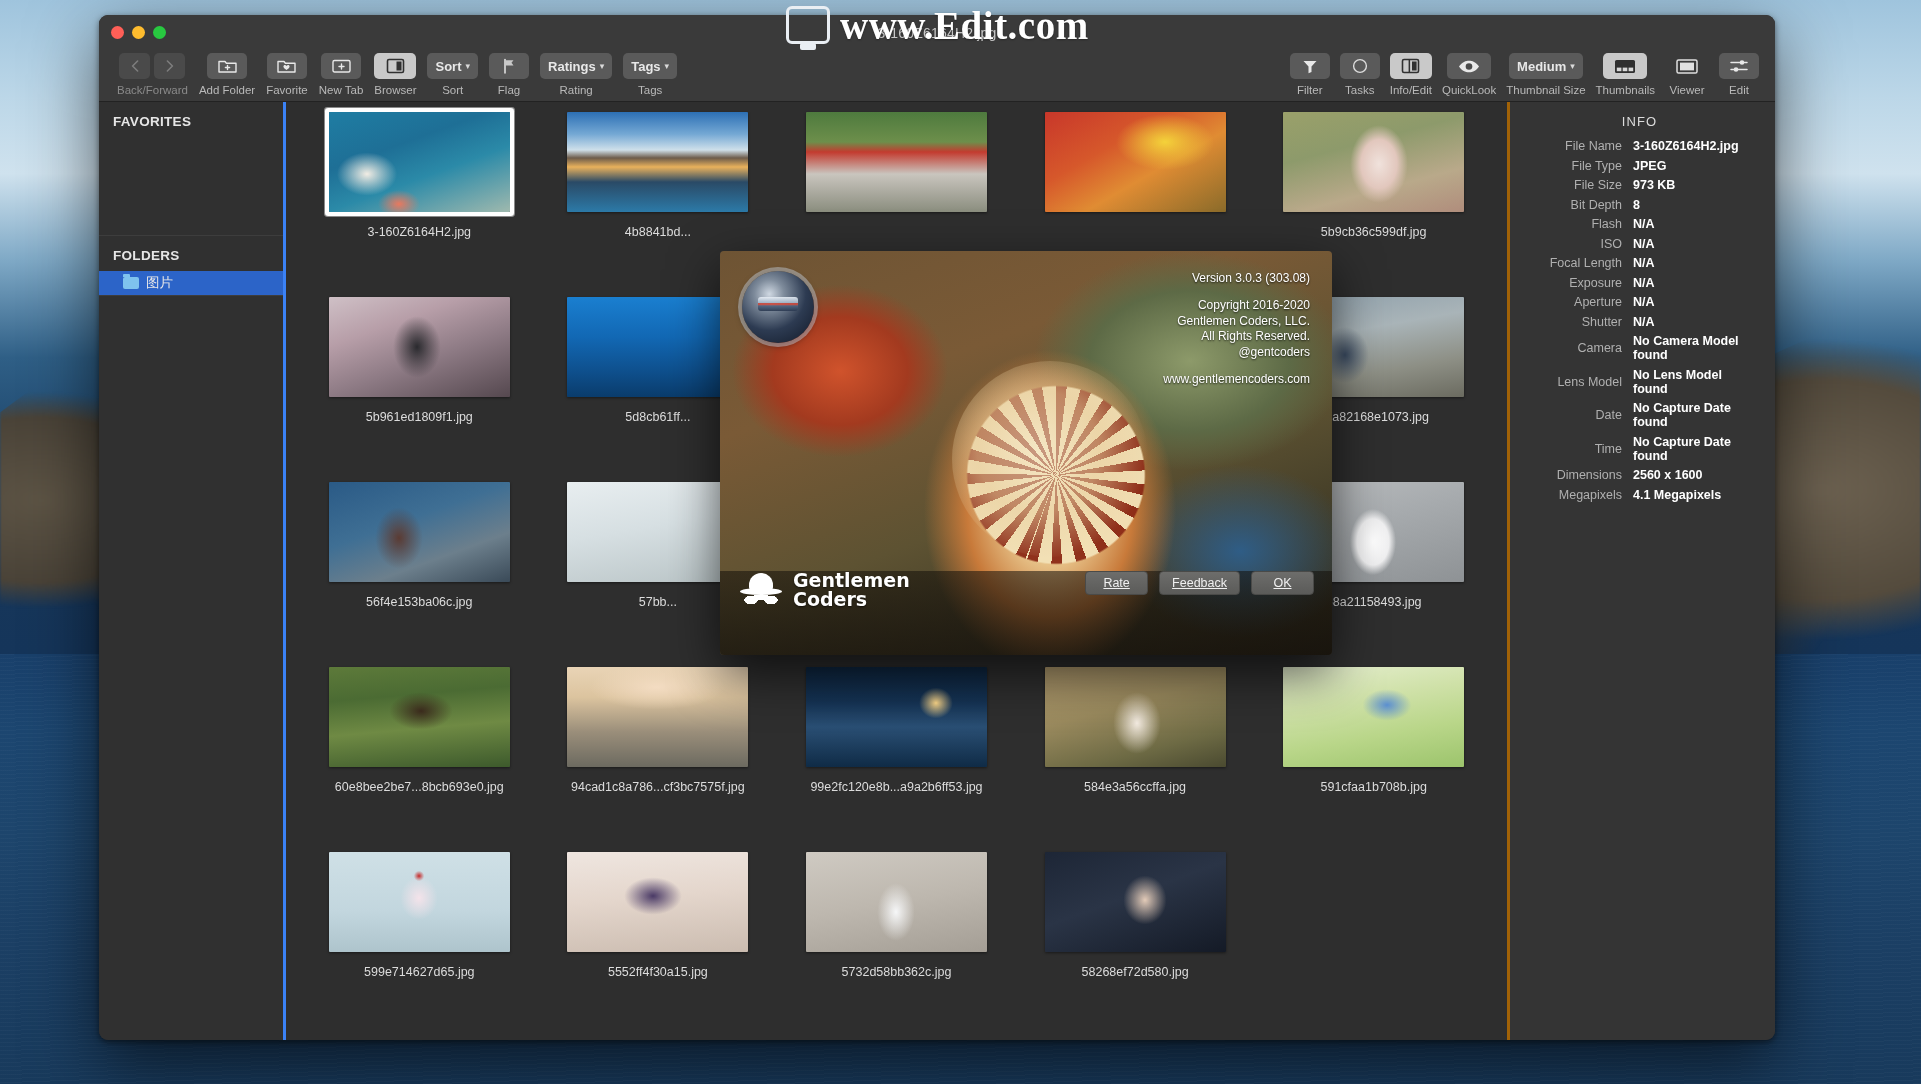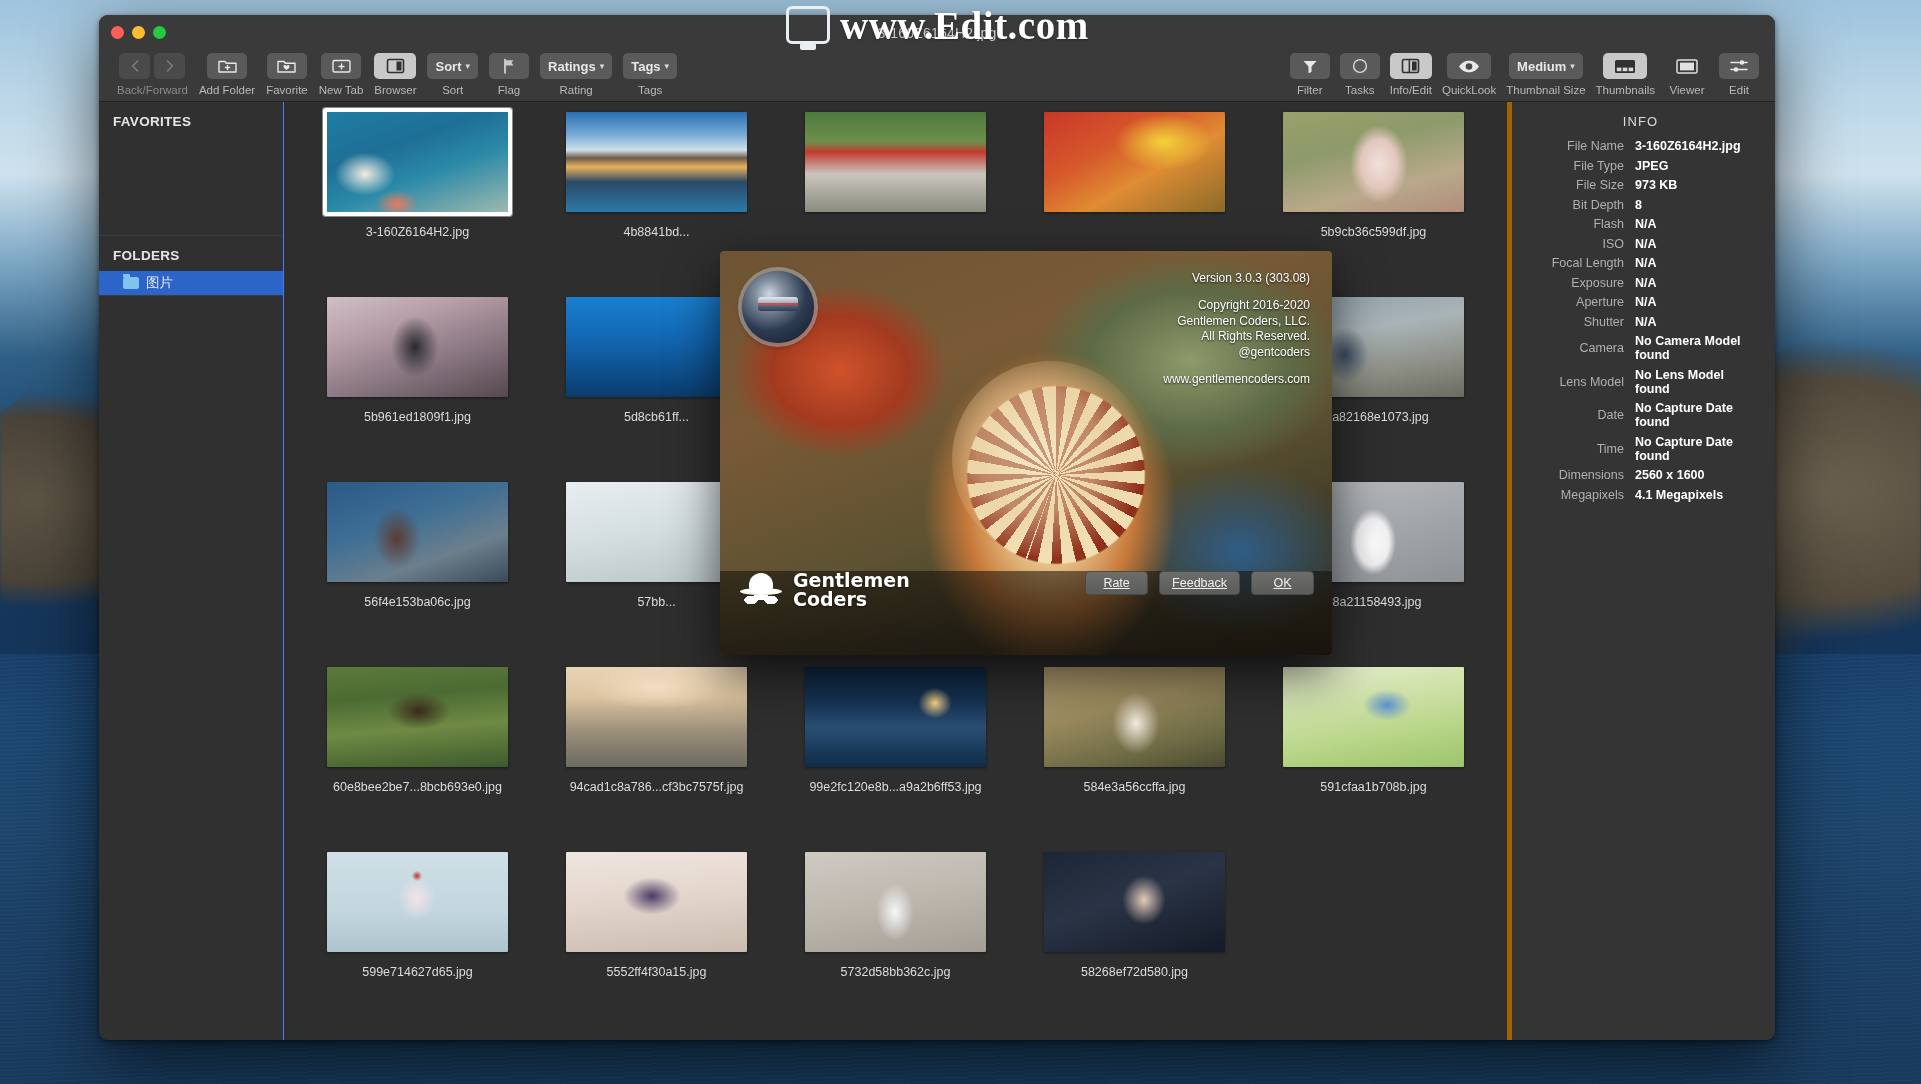--- a/index.html
+++ b/index.html
@@ -94,21 +94,21 @@
   .navpair{display:flex;gap:4px;}
   .navbtn{
     width:31px;height:26px;border-radius:5px;background:#4a4a4a;
     display:flex;align-items:center;justify-content:center;color:#7d7d7d;font-size:13px;
   }
   svg.ic{display:block;}
   
   #body{flex:1;display:flex;min-height:0;}
   
   #sidebar{
-    width:184px;background:#303030;border-right:1px solid #3b82f6;
+    width:184px;background:#303030;border-right:3px solid #3b82f6;
     flex:0 0 auto;display:flex;flex-direction:column;
   }
   .side-head{
     font-size:13.5px;font-weight:700;color:#e6e6e6;padding:12px 0 8px 14px;letter-spacing:.3px;
   }
   .side-sec{border-bottom:1px solid #3d3d3d;}
   #fav-sec{height:134px;box-sizing:border-box;}
   .side-row{
     height:24px;display:flex;align-items:center;gap:7px;padding:0 0 0 24px;
     font-size:13.5px;color:#e8e8e8;
@@ -135,21 +135,21 @@
   .cap{
     font-size:12.5px;color:#dcdcdc;margin-top:13px;text-align:center;
     max-width:178px;overflow:hidden;white-space:nowrap;text-overflow:ellipsis;
   }
   #statusbar{
     height:26px;flex:0 0 auto;display:flex;align-items:center;justify-content:center;
     font-size:12.5px;color:#d2d2d2;background:#2e2e2e;
   }
   
   #info{
-    width:268px;flex:0 0 auto;background:#343434;border-left:5px solid #a16207;
+    width:268px;flex:0 0 auto;background:#343434;border-left:3px solid #a16207;
     padding:12px 16px 0 10px;box-sizing:border-box;
   }
   #info-title{text-align:center;font-size:13px;color:#dcdcdc;letter-spacing:1.1px;margin-bottom:10px;}
   .info-row{display:flex;align-items:center;margin-bottom:5.5px;}
   .info-k{
     width:102px;flex:0 0 auto;text-align:right;padding-right:11px;
     font-size:12.5px;color:#b0b0b0;
   }
   .info-v{font-size:12.5px;color:#fff;font-weight:700;}
   

